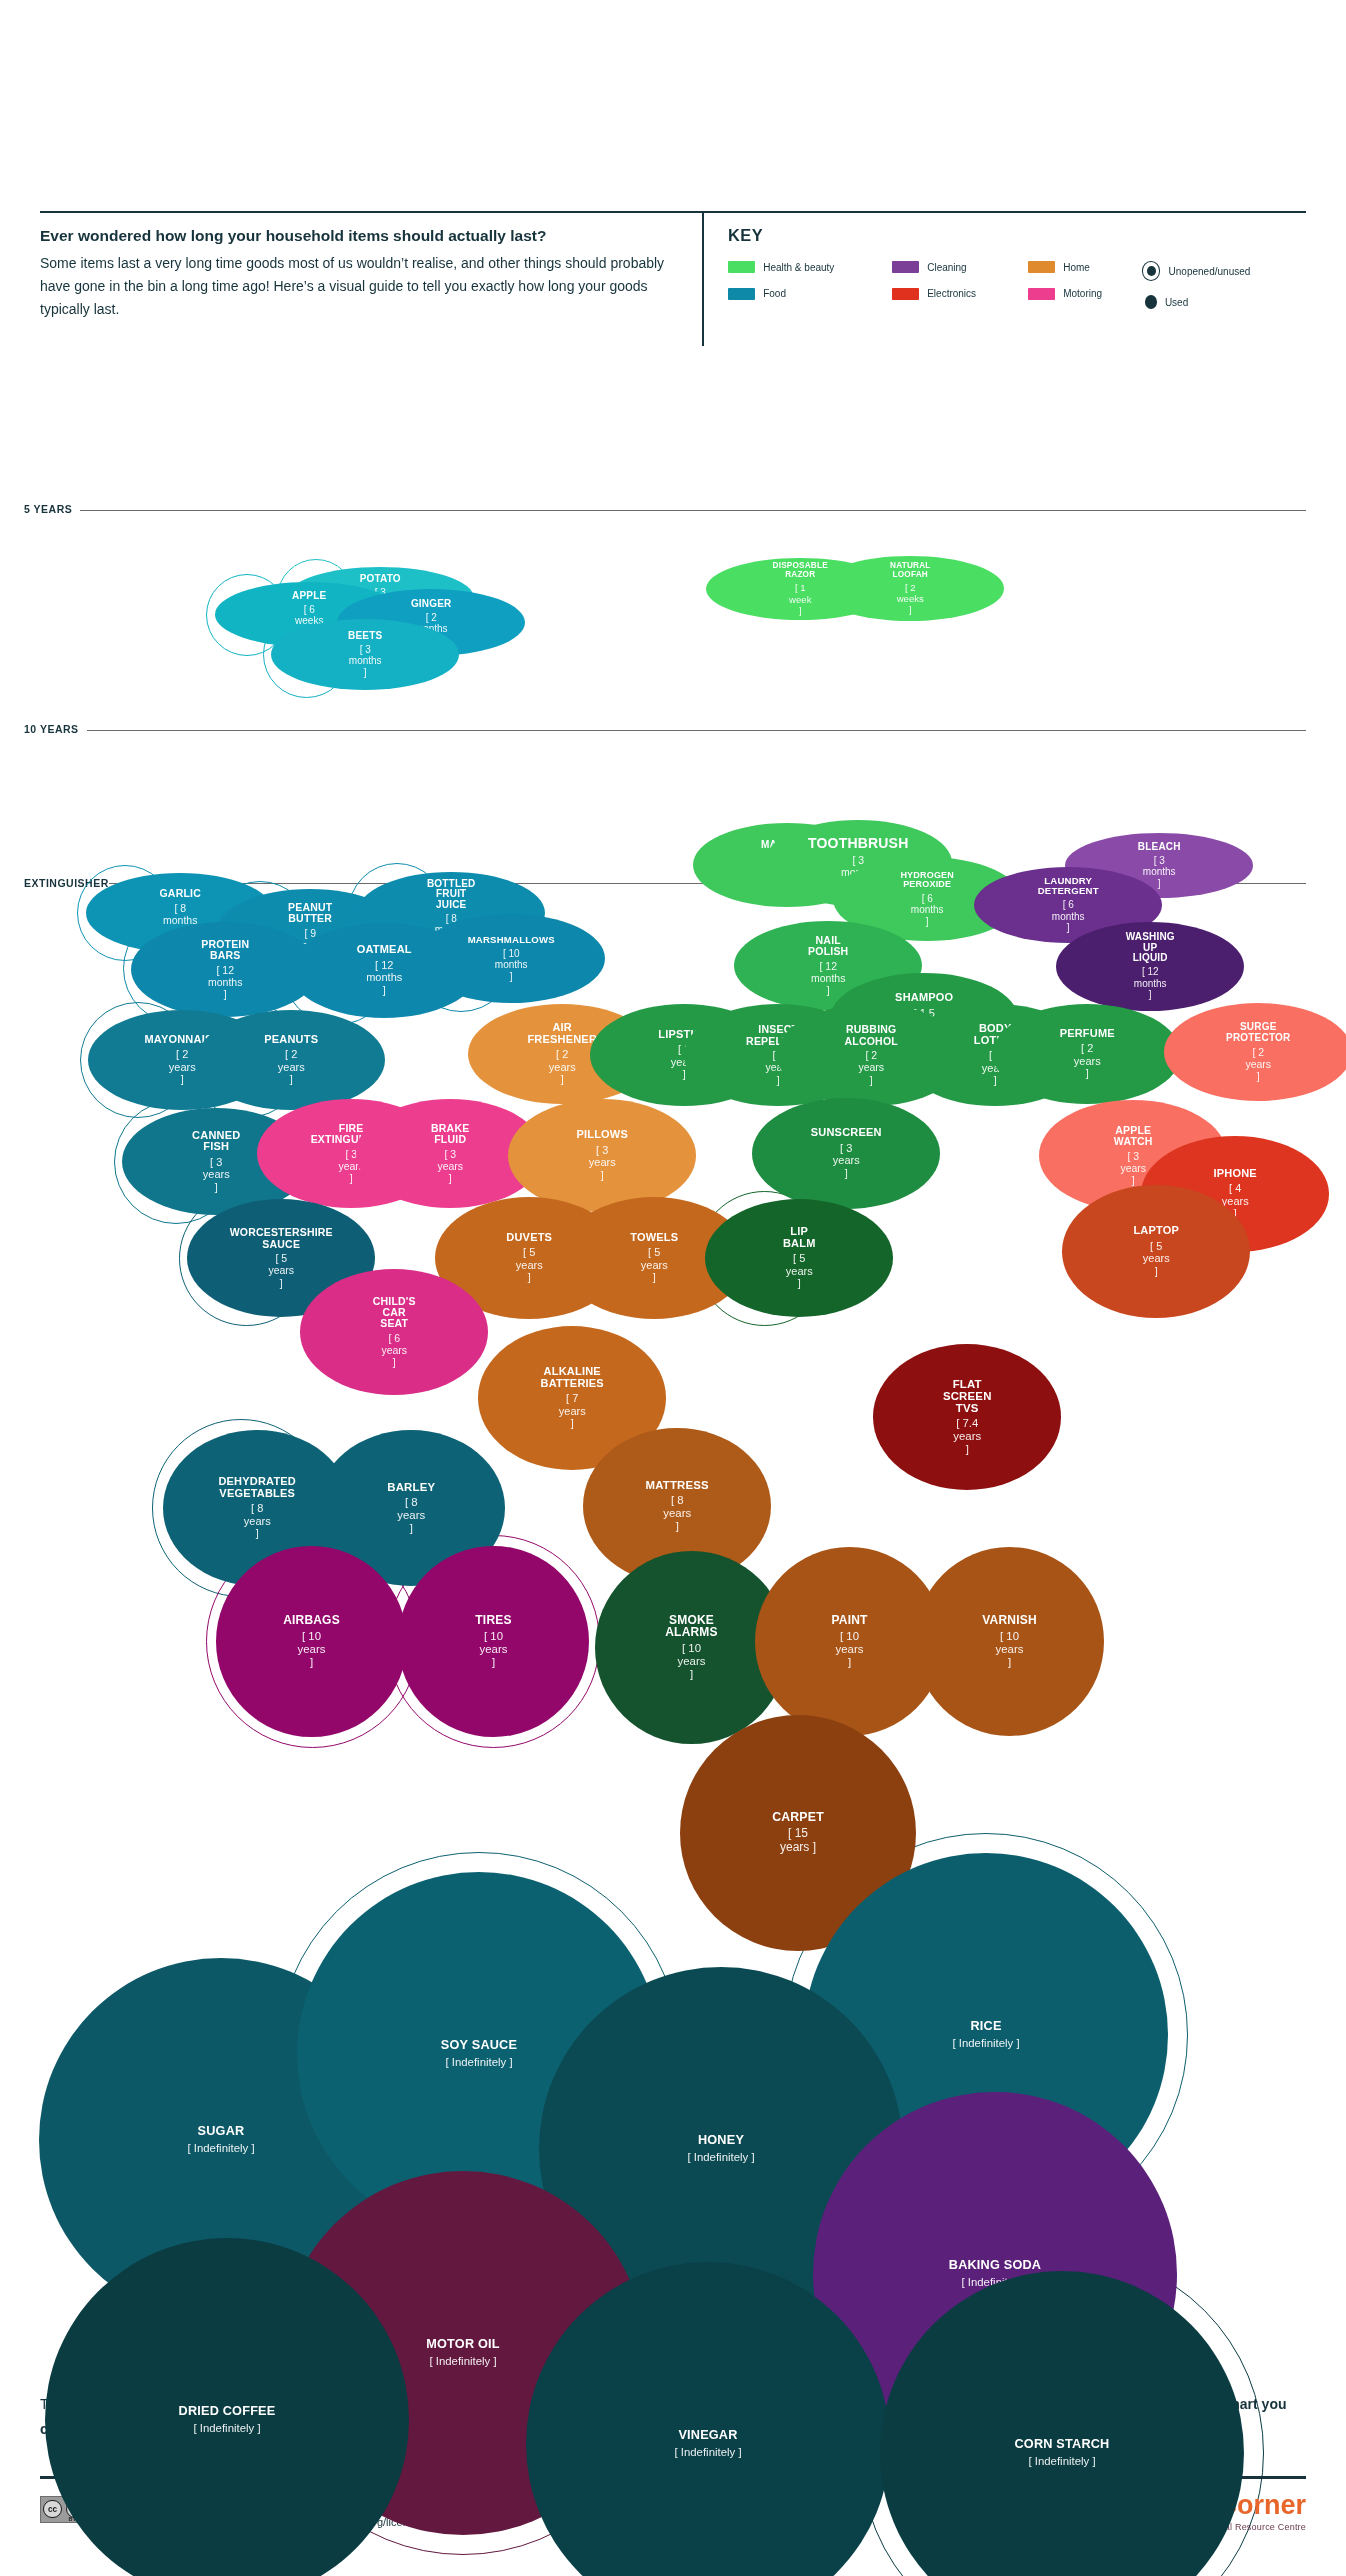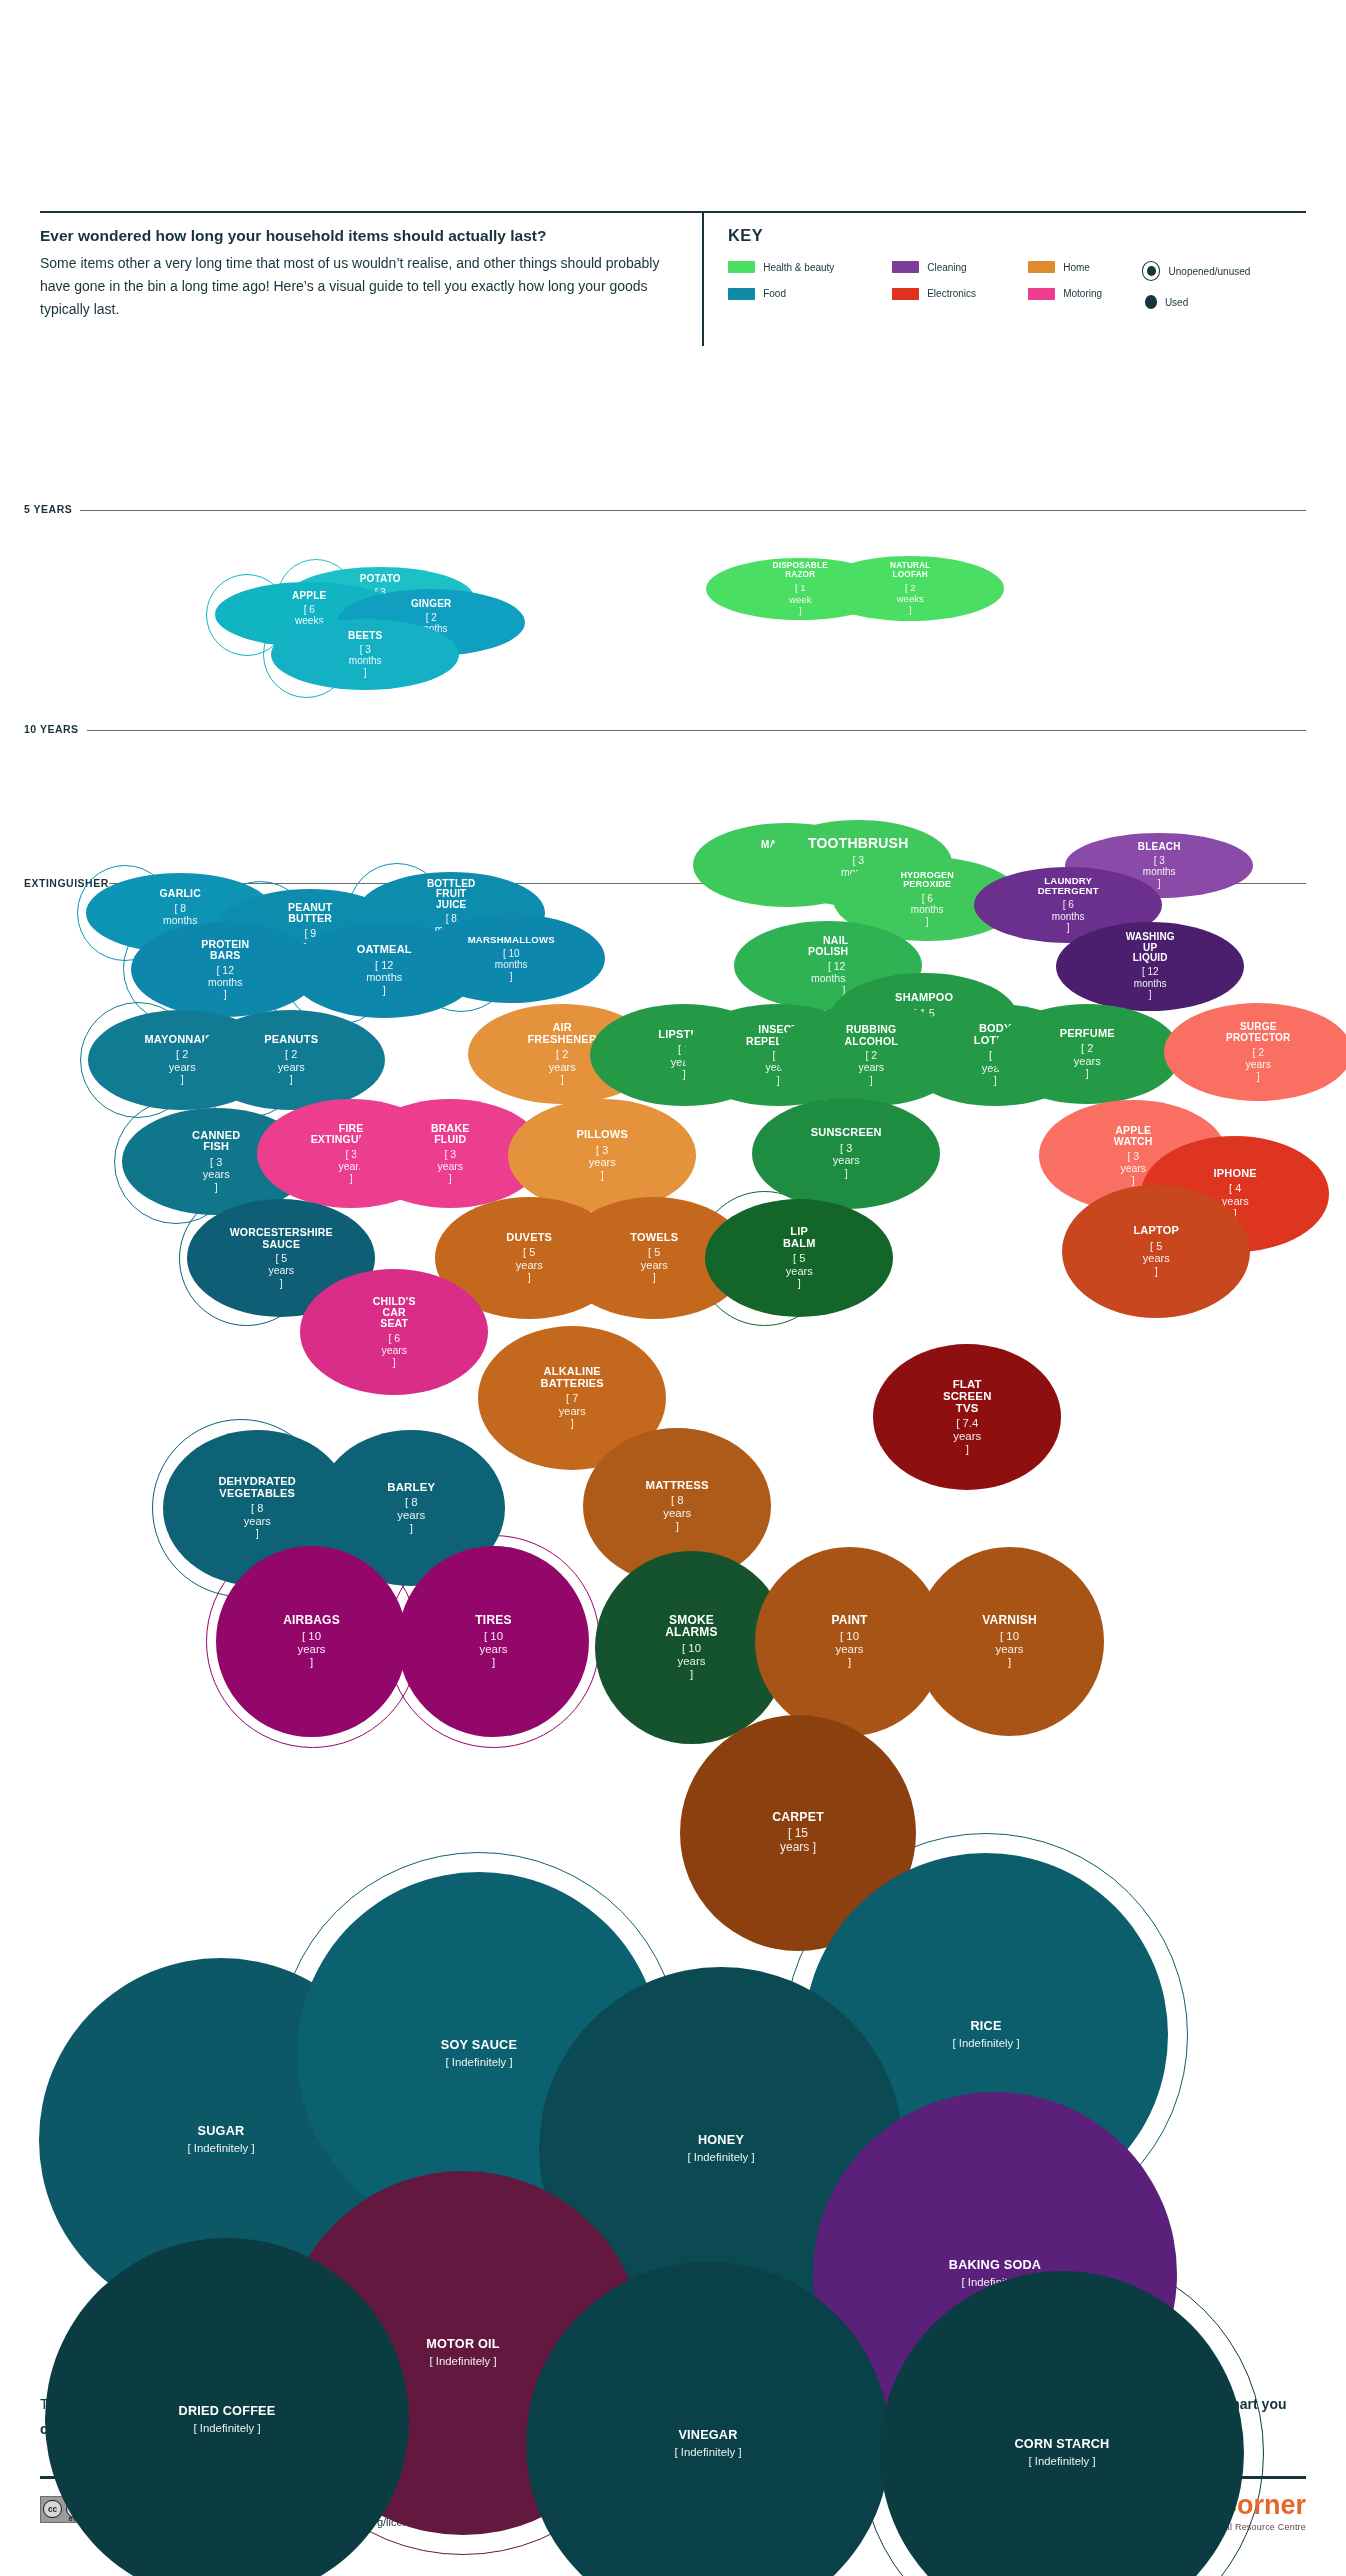--- a/index.html
+++ b/index.html
@@ -90,21 +90,21 @@
 <body>
 
 <div id="page">
 
 
   <div class="intro-rule"></div>
   <div class="intro-vrule"></div>
 
   <div class="intro">
     <div class="intro-h">Ever wondered how long your household items should actually last?</div>
-    <div class="intro-p">Some items other a very long time that most of us wouldn’t realise, and other things should probably have gone in the bin a long time ago! Here’s a visual guide to tell you exactly how long your goods typically last.</div>
+    <div class="intro-p">Some items last a very long time goods most of us wouldn’t realise, and other things should probably have gone in the bin a long time ago! Here’s a visual guide to tell you exactly how long your goods typically last.</div>
   </div>
 
   <div class="key">
     <div class="key-title">KEY</div>
     <div class="key-grid" id="key-grid">
         <div class="key-col c1">
           <div class="key-row">
             <span class="swatch" style="background:#4ade62"></span>
             <span class="key-lbl">Health &amp; beauty</span>
           </div>
@@ -226,21 +226,21 @@
       <div class="ring" style="width: 111px; height: 111px; left: 282px; top: 559px; border: 1.5px solid rgb(13, 135, 171);"></div>
       <div class="bub" title="OATMEAL [ 12 months ]" style="width: 95px; height: 95px; left: 290px; top: 568px; background: rgb(13, 135, 171); z-index: 115; padding: 0px 7%;">
         <div class="nm" style="font-size: 11px;">OATMEAL</div>
         <div class="vl" style="font-size: 11px;">[ 12 months ]</div>
       </div>
       <div class="ring" style="width: 106px; height: 106px; left: 408px; top: 551px; border: 1.5px solid rgb(13, 135, 171);"></div>
       <div class="bub" title="MARSHMALLOWS [ 10 months ]" style="width: 89px; height: 89px; left: 417px; top: 559px; background: rgb(13, 135, 171); z-index: 116; padding: 0px 7%;">
         <div class="nm" style="font-size: 9.6px;">MARSHMALLOWS</div>
         <div class="vl" style="font-size: 10px;">[ 10 months ]</div>
       </div>
-      <div class="bub" title="NAIL POLISH [ 12 months ]" style="width: 89px; height: 89px; left: 734px; top: 566px; background: rgb(47, 178, 83); z-index: 117; padding: 0px 7%; text-align: right;">
+      <div class="bub" title="NAIL POLISH [ 12 months ]" style="width: 89px; height: 89px; left: 734px; top: 566px; background: rgb(47, 178, 83); z-index: 117; padding: 0px 7%;">
         <div class="nm" style="font-size: 10.5px;">NAIL POLISH</div>
         <div class="vl" style="font-size: 10.5px;">[ 12 months ]</div>
       </div>
       <div class="bub" title="WASHING UP LIQUID [ 12 months ]" style="width: 89px; height: 89px; left: 1056px; top: 567px; background: rgb(75, 31, 110); z-index: 118; padding: 0px 7%;">
         <div class="nm" style="font-size: 10px;">WASHING UP LIQUID</div>
         <div class="vl" style="font-size: 10px;">[ 12 months ]</div>
       </div>
       <div class="bub" title="SHAMPOO [ 1.5 years ]" style="width: 91px; height: 91px; left: 830px; top: 618px; background: rgb(36, 154, 70); z-index: 119; padding: 0px 7%;">
         <div class="nm" style="font-size: 11px;">SHAMPOO</div>
         <div class="vl" style="font-size: 11px;">[ 1.5 years ]</div>

